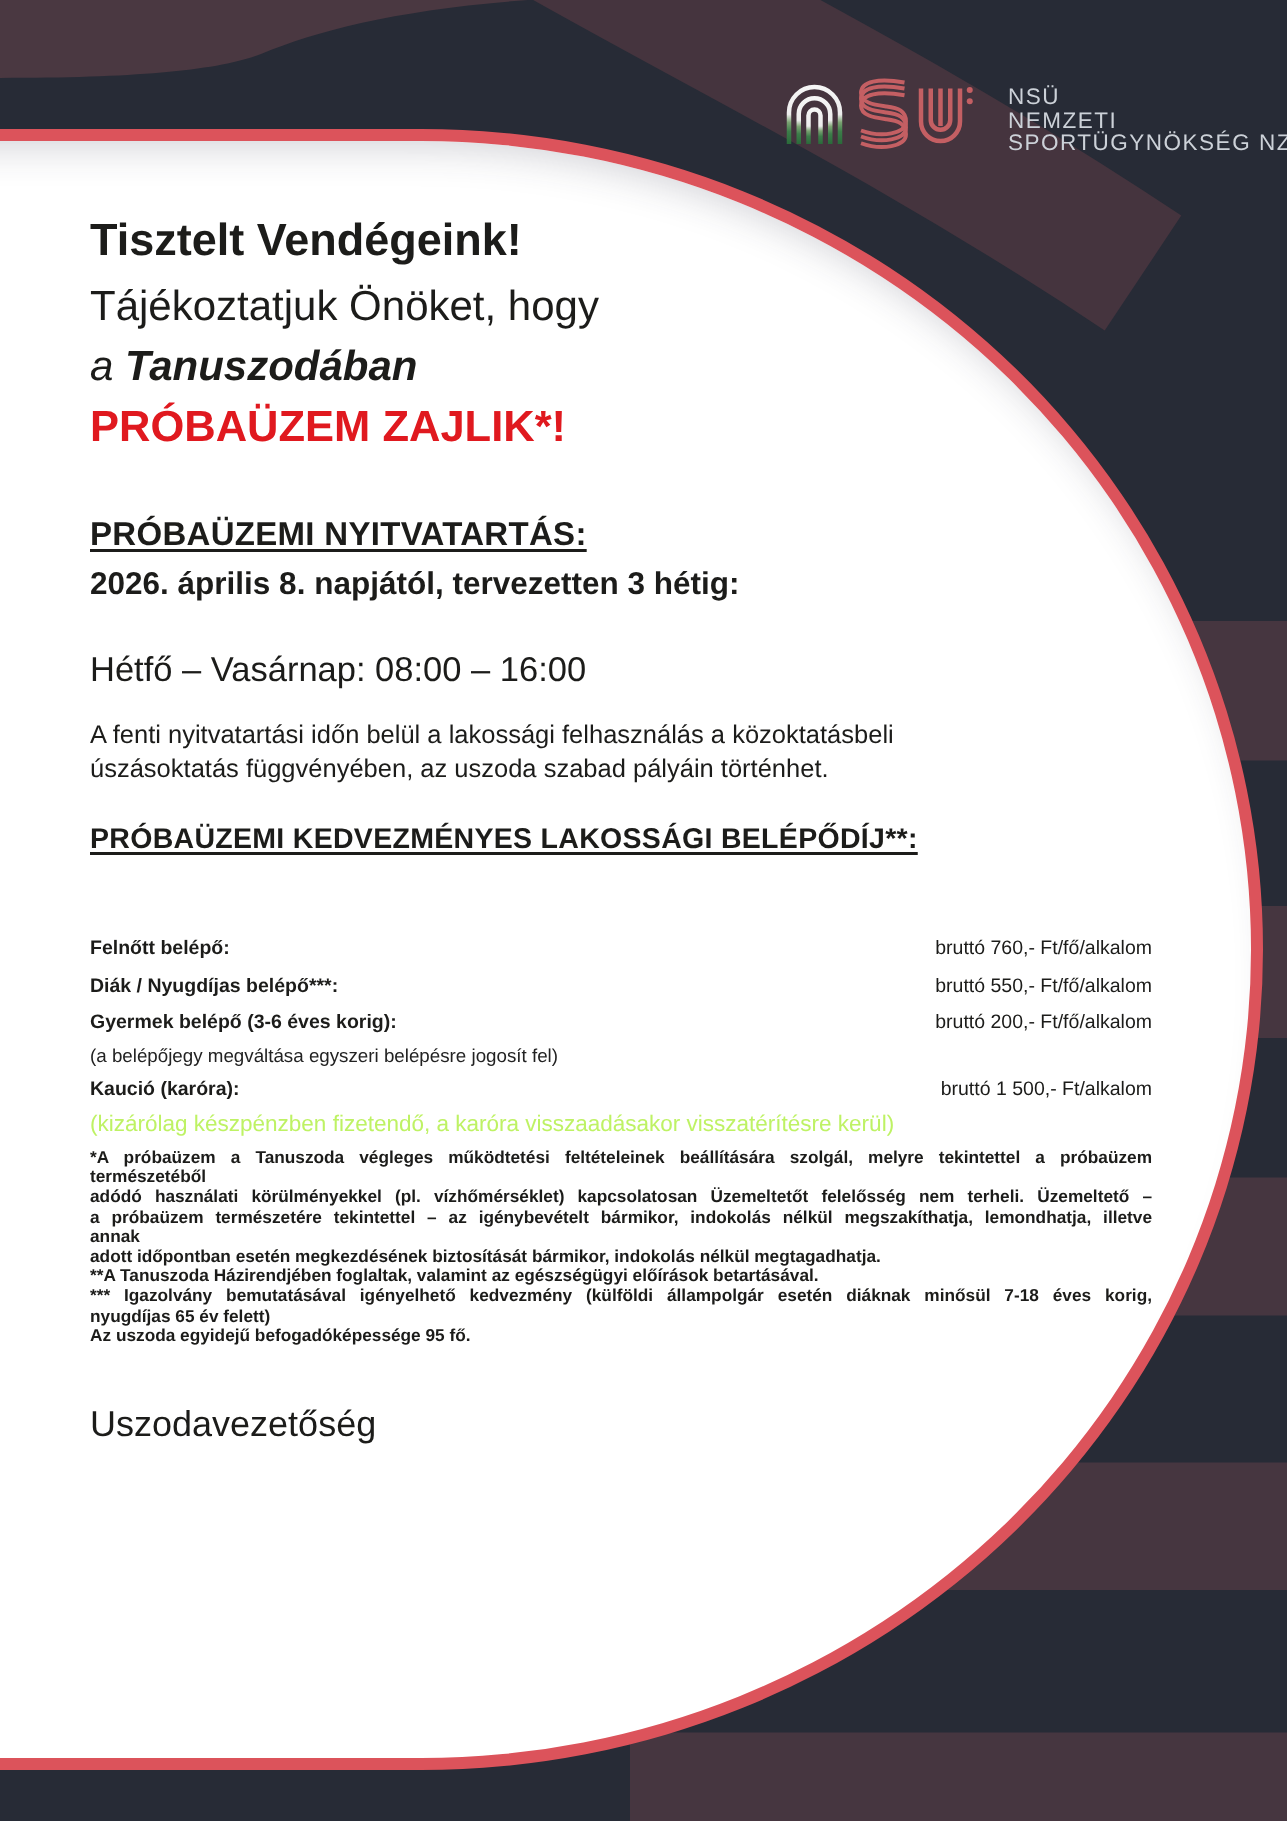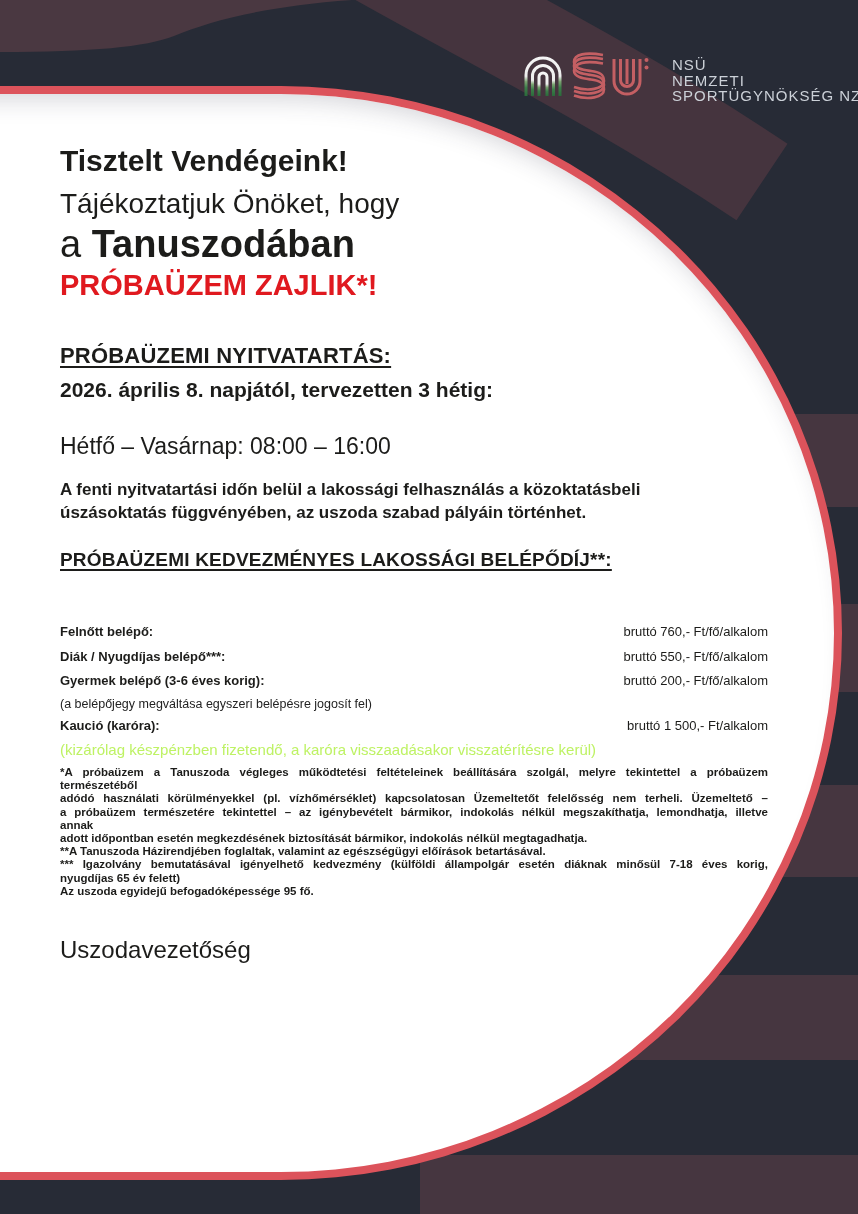--- a/index.html
+++ b/index.html
@@ -25,29 +25,29 @@
   .logo{position:absolute;z-index:2;left:516px;top:46px;display:flex;align-items:flex-start;}
   .logo-glyphs{width:140px;height:62px;display:block;}
   .logo-text{margin-left:16px;padding-top:11px;color:#ccd1d8;font-weight:normal;
              font-size:15px;letter-spacing:1px;line-height:15.5px;white-space:nowrap;}
   
   .content{position:absolute;z-index:2;left:60px;top:0;width:708px;height:874px;}
   .abs{position:absolute;left:0;width:708px;}
   .title-block{top:138px;}
   .t1{font-size:30px;font-weight:bold;line-height:46px;}
   .t2{font-size:28px;line-height:40px;}
-  .t3{font-size:38px;line-height:40px;}
+  .t3{font-size:28px;line-height:40px;font-style:italic;}
   .t3 b{font-weight:bold;}
   .t4{font-size:29px;font-weight:bold;line-height:42px;color:#e0191f;}
   .open-block{top:343px;}
   .h-underline{text-decoration:underline;text-decoration-thickness:2px;text-underline-offset:3px;}
   .oh1{font-size:22px;font-weight:bold;letter-spacing:.2px;}
   .oh2{font-size:21px;font-weight:bold;margin-top:9px;}
   .hours{font-size:23px;margin-top:31px;}
-  .para-block{top:478px;font-size:17px;font-weight:bold;line-height:23px;}
+  .para-block{top:478px;font-size:17px;font-weight:normal;line-height:23px;}
   .price-head{top:549px;font-size:19px;font-weight:bold;letter-spacing:.2px;}
   .price-block{top:620px;}
   .p-row{display:flex;align-items:center;line-height:24.5px;font-size:13px;}
   .p-row .lbl{font-weight:bold;}
   .p-row .val{margin-left:auto;font-weight:normal;}
   .p-note-sm{font-size:12.5px;line-height:20px;color:#222;}
   .p-note-md{font-size:15px;line-height:23px;color:#bef264;}
   .fineprint{top:766px;font-size:11.5px;font-weight:bold;line-height:13.2px;}
   .fp-line{text-align:left;}
   .fp-line.just{text-align:justify;text-align-last:justify;}

